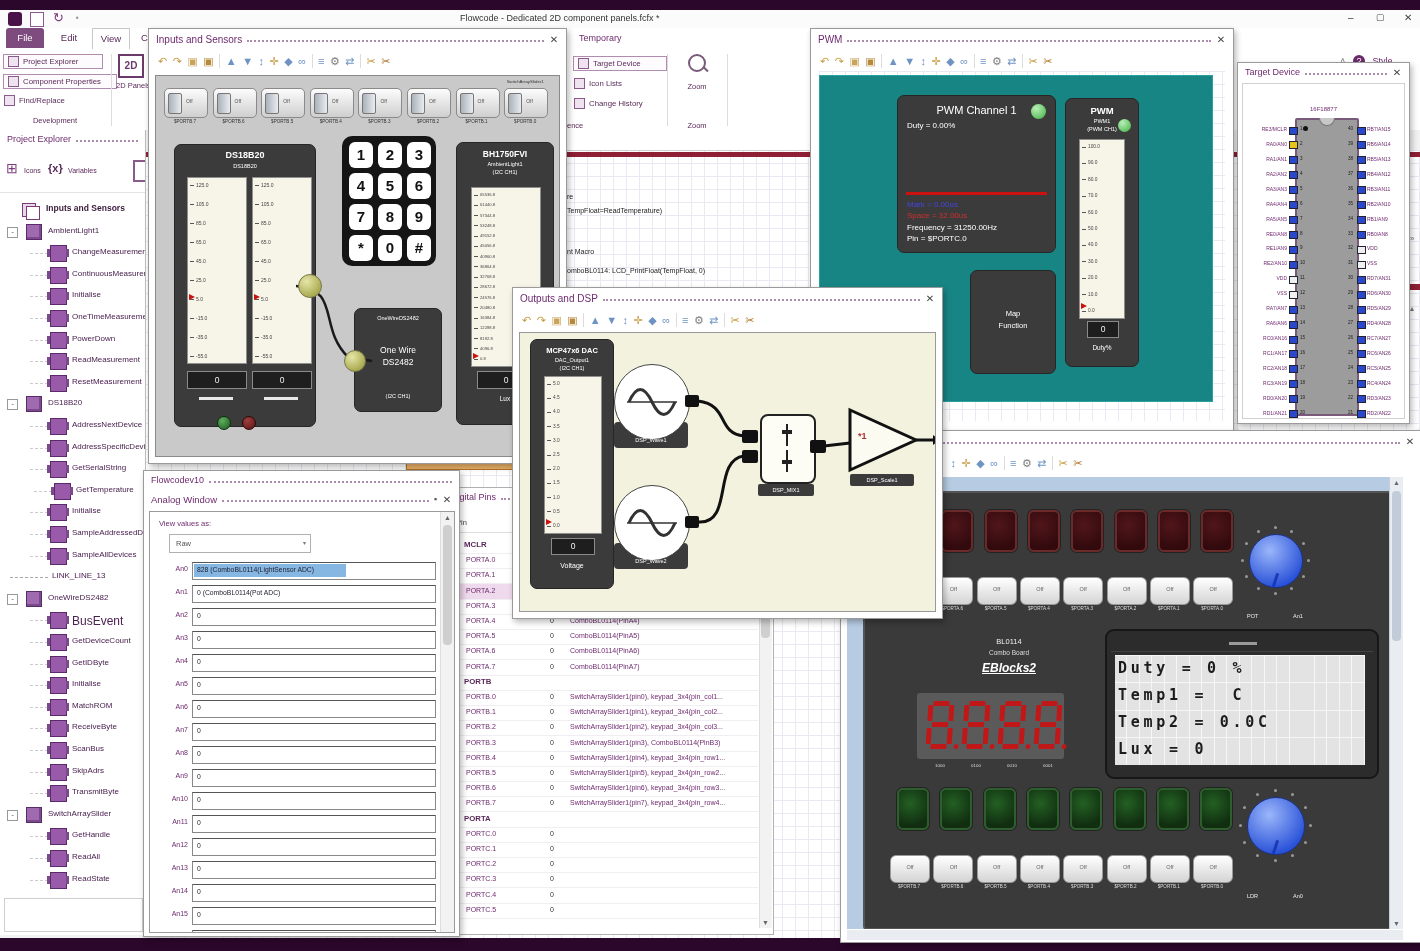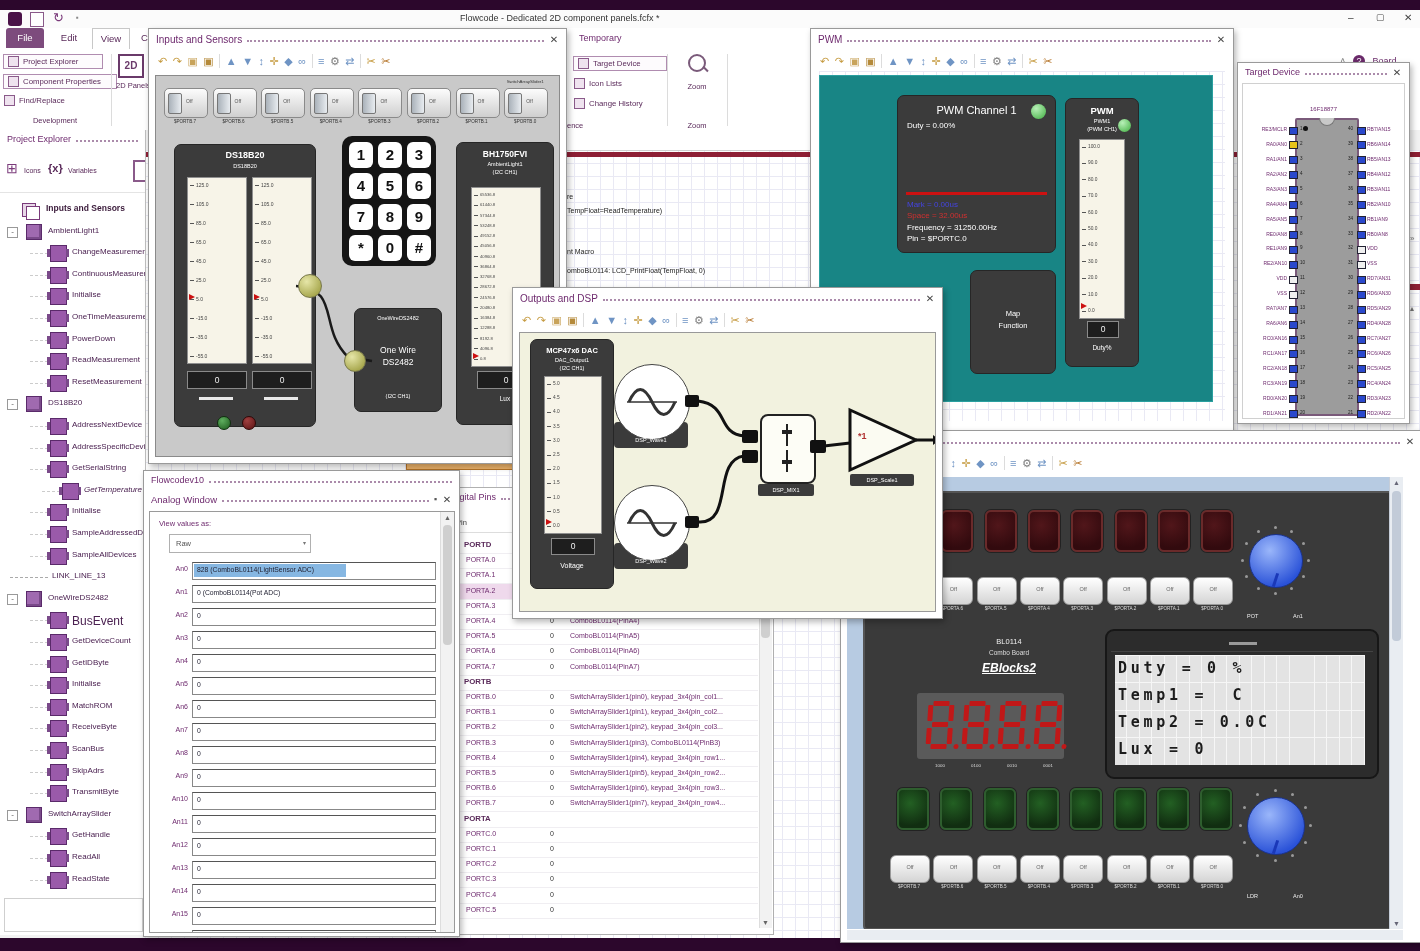--- a/index.html
+++ b/index.html
@@ -79,21 +79,21 @@
     <div class="abs" style="left:422px;top:98px;font-size:7px;color:#222;white-space:nowrap">nt Macro</div>
     <div class="abs" style="left:422px;top:117px;font-size:7px;color:#222;white-space:nowrap">omboBL0114: LCD_PrintFloat(TempFloat, 0)</div>
     <div class="abs" style="left:261px;top:308px;width:150px;height:10px;background:#edb36a;border:1px solid #b5752a"></div>
     <div class="abs" style="left:1265px;top:84px;font-size:8px;color:#777">»</div>
     <div class="abs" style="left:1265px;top:154px;font-size:8px;color:#777">▴</div>
   </div>
 
   <div class="abs" style="left:1340px;top:50px;width:80px;height:16px">
     <span style="font-size:8px;color:#777">ᐱ</span>
     <span style="display:inline-block;width:12px;height:12px;border-radius:50%;background:#6a2a6a;color:#fff;font-size:9px;text-align:center;line-height:12px;margin:0 3px">?</span>
-    <span style="font-size:9px;color:#6a2a6a">Board</span>
+    <span style="font-size:9px;color:#6a2a6a">Style</span>
   </div>
 
   <div class="abs" id="pePanel" style="left:0;top:130px;width:145px;height:805px;background:#fff;border-right:1px solid #c0c0c0;overflow:hidden">
     <div class="wt" style="height:18px">
       <span class="t" style="font-size:9px">Project Explorer</span>
       <span class="dots"></span>
     </div>
     <div class="abs" style="left:0;top:22px;width:145px;height:40px;border-bottom:1px solid #e4e4e4">
       <span style="position:absolute;left:6px;top:8px;font-size:14px;color:#7a3a7a">⊞</span>
       <span style="position:absolute;left:24px;top:15px;font-size:7px;color:#5a2a5a">Icons</span>
@@ -190,21 +190,21 @@
           <div style="position: absolute; left: 72px; top: 4px; font-size: 8px; color: rgb(74, 32, 80);">AddressSpecificDevice</div>
         </div>
         <div style="position: absolute; left: 0px; top: 265.2px; width: 145px; height: 21px; white-space: nowrap; overflow: hidden;">
           <div style="position: absolute; left: 30px; top: 10px; width: 18px; height: 0px; border-top: 1px dashed rgb(204, 204, 204);"></div>
           <div style="position: absolute; left: 50px; top: 2px; width: 15px; height: 15px; background: rgb(154, 90, 170); border: 1.5px solid rgb(90, 42, 106);">
             <div style="position: absolute; left: -4px; top: 3px; width: 3px; height: 8px; background: rgb(122, 74, 138);"></div>
             <div style="position: absolute; left: 15px; top: 3px; width: 3px; height: 8px; background: rgb(122, 74, 138);"></div>
           </div>
           <div style="position: absolute; left: 72px; top: 4px; font-size: 8px; color: rgb(74, 32, 80);">GetSerialString</div>
         </div>
-        <div style="position: absolute; left: 12px; top: 286.8px; width: 145px; height: 21px; white-space: nowrap; overflow: hidden; font-style: italic;">
+        <div style="position: absolute; left: 4px; top: 286.8px; width: 145px; height: 21px; white-space: nowrap; overflow: hidden;">
           <div style="position: absolute; left: 30px; top: 10px; width: 18px; height: 0px; border-top: 1px dashed rgb(204, 204, 204);"></div>
           <div style="position: absolute; left: 50px; top: 2px; width: 15px; height: 15px; background: rgb(154, 90, 170); border: 1.5px solid rgb(90, 42, 106);">
             <div style="position: absolute; left: -4px; top: 3px; width: 3px; height: 8px; background: rgb(122, 74, 138);"></div>
             <div style="position: absolute; left: 15px; top: 3px; width: 3px; height: 8px; background: rgb(122, 74, 138);"></div>
           </div>
           <div style="position: absolute; left: 72px; top: 4px; font-size: 8px; color: rgb(74, 32, 80);">GetTemperature</div>
         </div>
         <div style="position: absolute; left: 0px; top: 308.4px; width: 145px; height: 21px; white-space: nowrap; overflow: hidden;">
           <div style="position: absolute; left: 30px; top: 10px; width: 18px; height: 0px; border-top: 1px dashed rgb(204, 204, 204);"></div>
           <div style="position: absolute; left: 50px; top: 2px; width: 15px; height: 15px; background: rgb(154, 90, 170); border: 1.5px solid rgb(90, 42, 106);">
@@ -789,21 +789,21 @@
   <div class="abs" id="dpPanel" style="left:443px;top:487px;width:329px;height:446px;background:#fff;border:1px solid #b0b0b0;overflow:hidden">
     <div class="wt" style="height:18px">
       <span class="t" style="font-size:9px">Digital Pins</span>
       <span class="dots"></span>
     </div>
     <div style="position:absolute;left:12px;top:30px;font-size:7.5px;color:#444">Pin</div>
     <div style="position:absolute;left:0;top:44px;width:329px;height:1px;background:#ddd"></div>
     <div id="dpRows">
         <div style="position: absolute; left: 0px; top: 50px; width: 314px; height: 15px; overflow: hidden; white-space: nowrap; border-bottom: 1px solid rgb(240, 238, 242); background: transparent;">
           <div style="position: absolute; left: 8px; top: 3px; font-size: 7px; color: rgb(119, 119, 119);">▸</div>
-          <div style="position: absolute; left: 20px; top: 2px; font-size: 7.8px; font-weight: bold; color: rgb(90, 42, 90);">PORTD</div>
+          <div style="position: absolute; left: 20px; top: 2px; font-size: 7.8px; font-weight: bold; color: rgb(90, 42, 90);">MCLR</div>
         </div>
         <div style="position: absolute; left: 0px; top: 65.2px; width: 314px; height: 15px; overflow: hidden; white-space: nowrap; border-bottom: 1px solid rgb(240, 238, 242); background: transparent;">
           <div style="position: absolute; left: 22px; top: 3px; font-size: 7px; color: rgb(110, 42, 110);">PORTA.0</div>
         </div>
         <div style="position: absolute; left: 0px; top: 80.4px; width: 314px; height: 15px; overflow: hidden; white-space: nowrap; border-bottom: 1px solid rgb(240, 238, 242); background: transparent;">
           <div style="position: absolute; left: 22px; top: 3px; font-size: 7px; color: rgb(110, 42, 110);">PORTA.1</div>
         </div>
         <div style="position: absolute; left: 0px; top: 95.6px; width: 314px; height: 15px; overflow: hidden; white-space: nowrap; border-bottom: 1px solid rgb(240, 238, 242); background: rgb(239, 217, 236);">
           <div style="position: absolute; left: 22px; top: 3px; font-size: 7px; color: rgb(110, 42, 110);">PORTA.2</div>
         </div>

